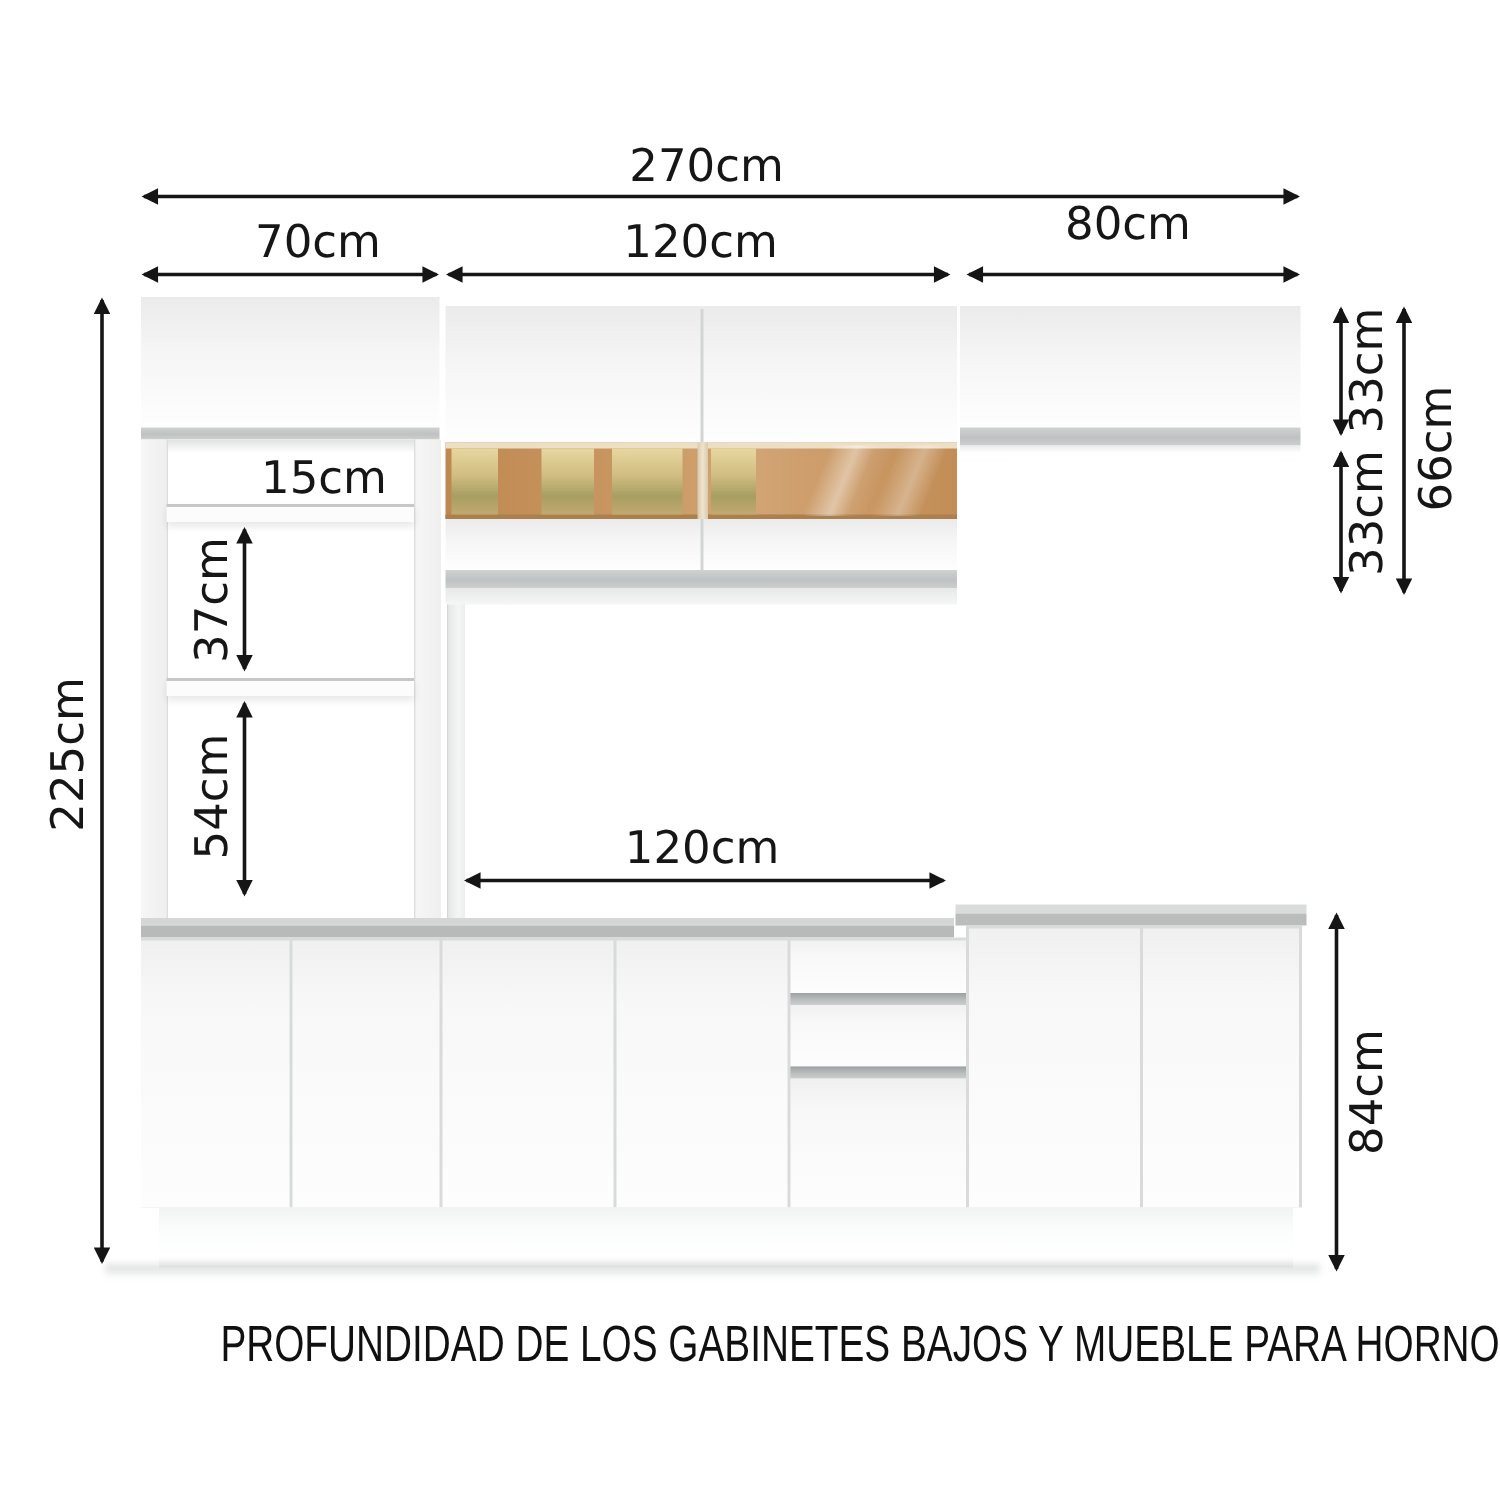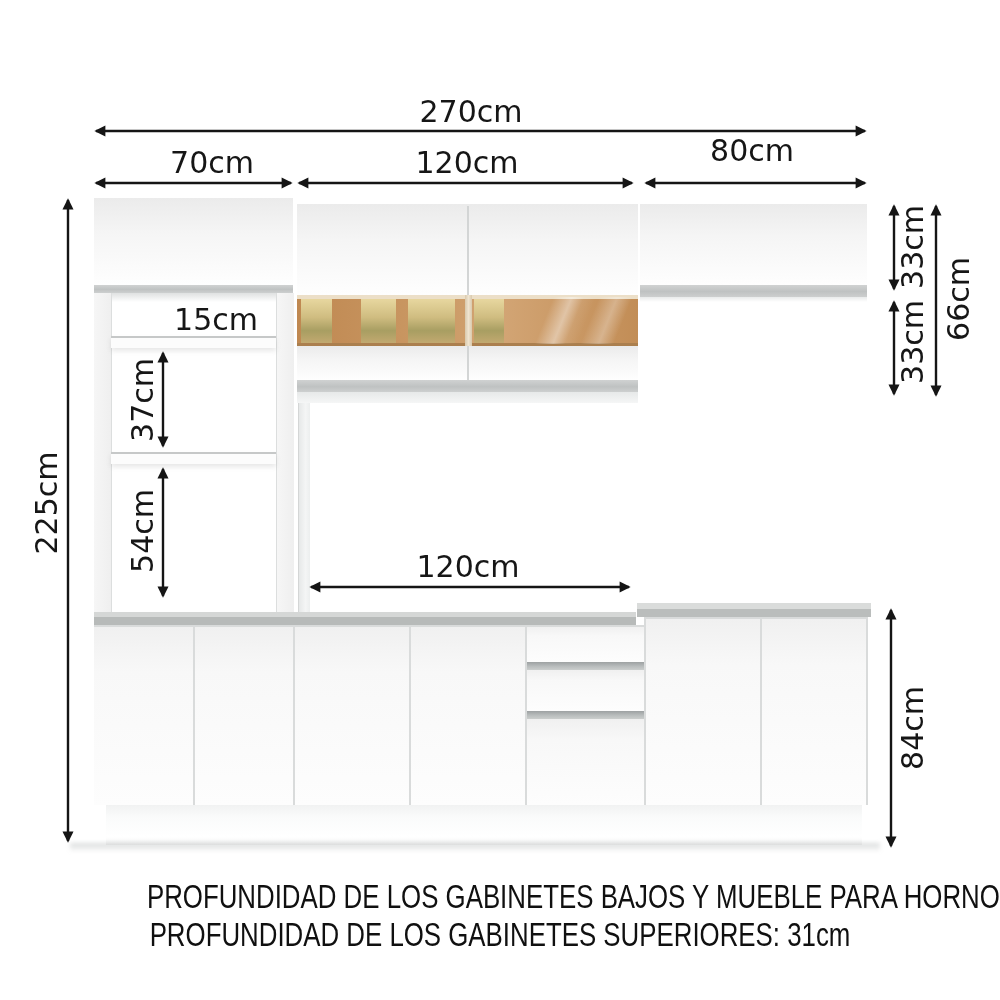--- a/index.html
+++ b/index.html
@@ -132,17 +132,14 @@
   <div class="dim rot" style="left:142px; top:531px;">54cm</div>
   <div class="dim" style="left:468px; top:566px;">120cm</div>
   <div class="dim rot" style="left:912px; top:247px;">33cm</div>
   <div class="dim rot" style="left:912px; top:342px;">33cm</div>
   <div class="dim rot" style="left:958px; top:299px;">66cm</div>
   <div class="dim rot" style="left:912px; top:728px;">84cm</div>
 
   <div class="footnote" style="top:877px;">
     <span>PROFUNDIDAD DE LOS GABINETES BAJOS Y MUEBLE PARA HORNO: 52cm</span>
   </div>
-  <div class="footnote" style="top:915px;">
-    <span>PROFUNDIDAD DE LOS GABINETES SUPERIORES: 31cm</span>
-  </div>
 
 </div>
 
 </body></html>

